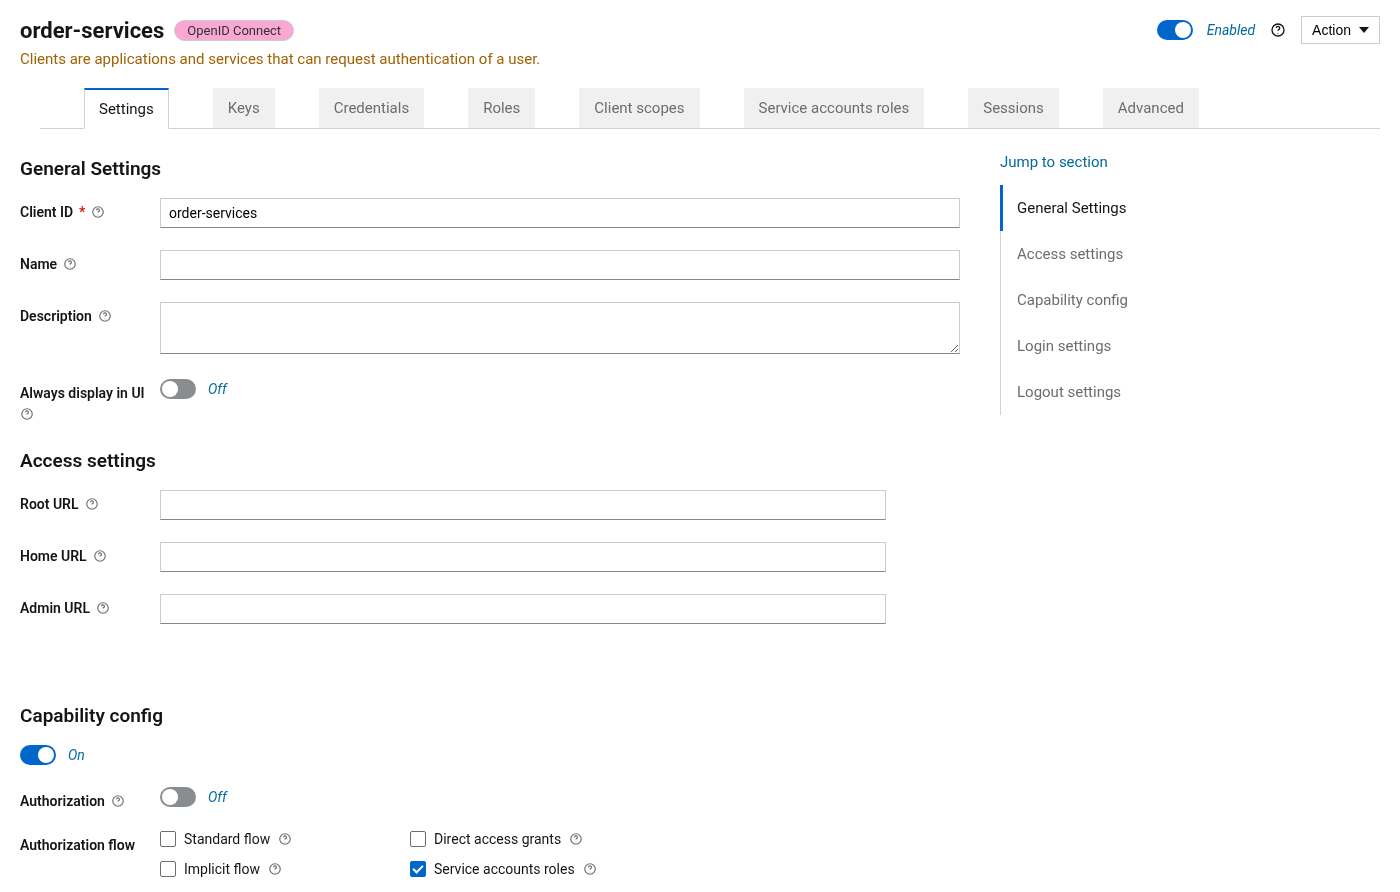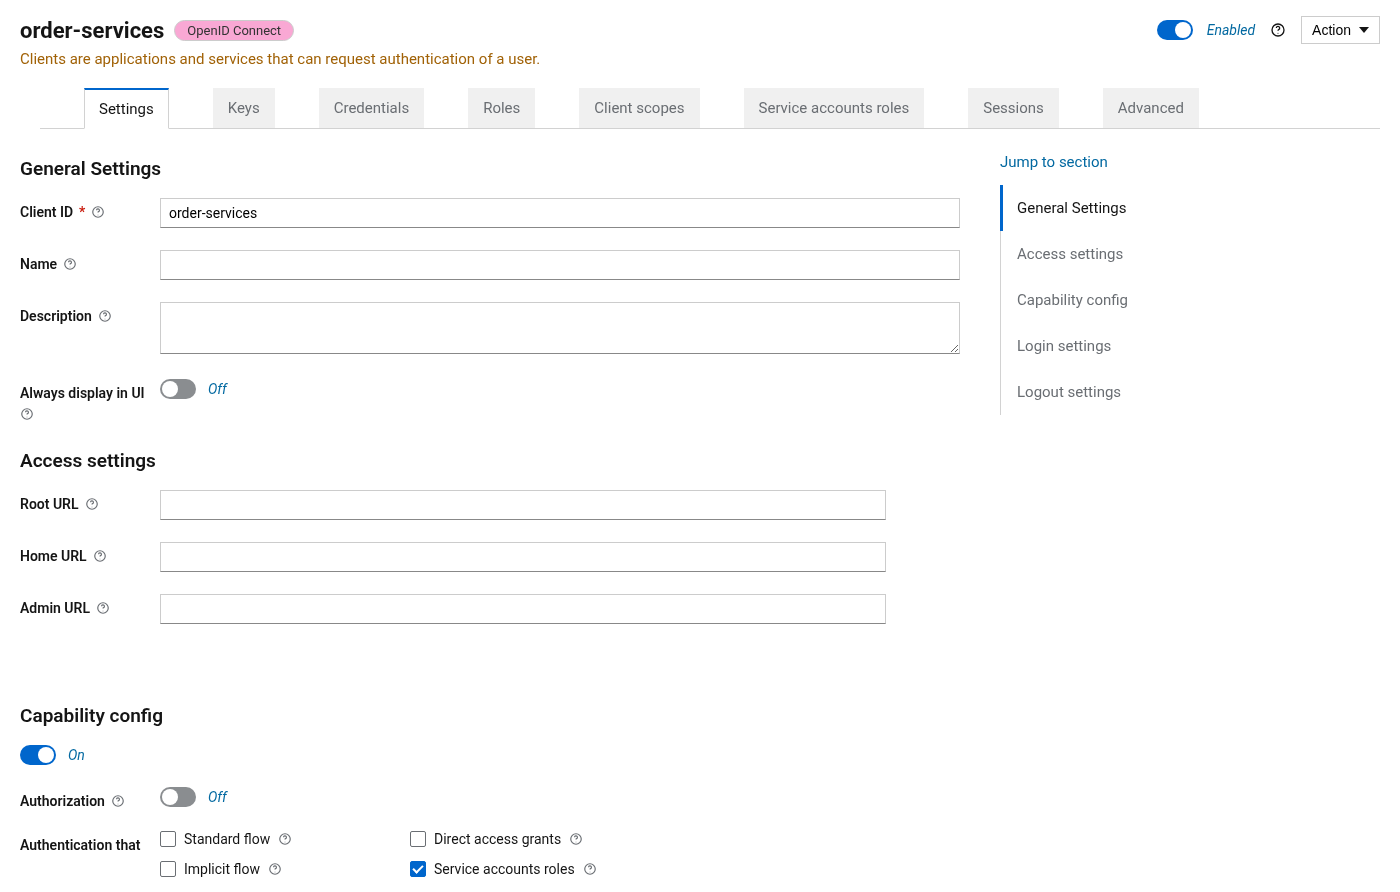--- a/index.html
+++ b/index.html
@@ -412,21 +412,21 @@
       <div class="form-control-cell switch-row">
         <div class="switch">
             <div class="knob"></div>
           </div>
         <span class="switch-label">Off</span>
       </div>
     </div>
 
     <div class="form-row">
       <div class="form-label-cell">
-        <span>Authentication that</span>
+        <span>Authorization flow</span>
       </div>
       <div class="form-control-cell">
         <div class="cb-grid">
           <div class="cb-item">
             <span class="cb"></span>
             <span>Standard flow</span>
             <span class="qmark">
                 <svg viewBox="0 0 24 24" fill="none" stroke="#6a6e73" stroke-width="2">
                   <circle cx="12" cy="12" r="9"></circle>
                   <path d="M9.5 9a2.5 2.5 0 1 1 3.5 2.3c-.8.4-1 1-1 1.7"></path>

